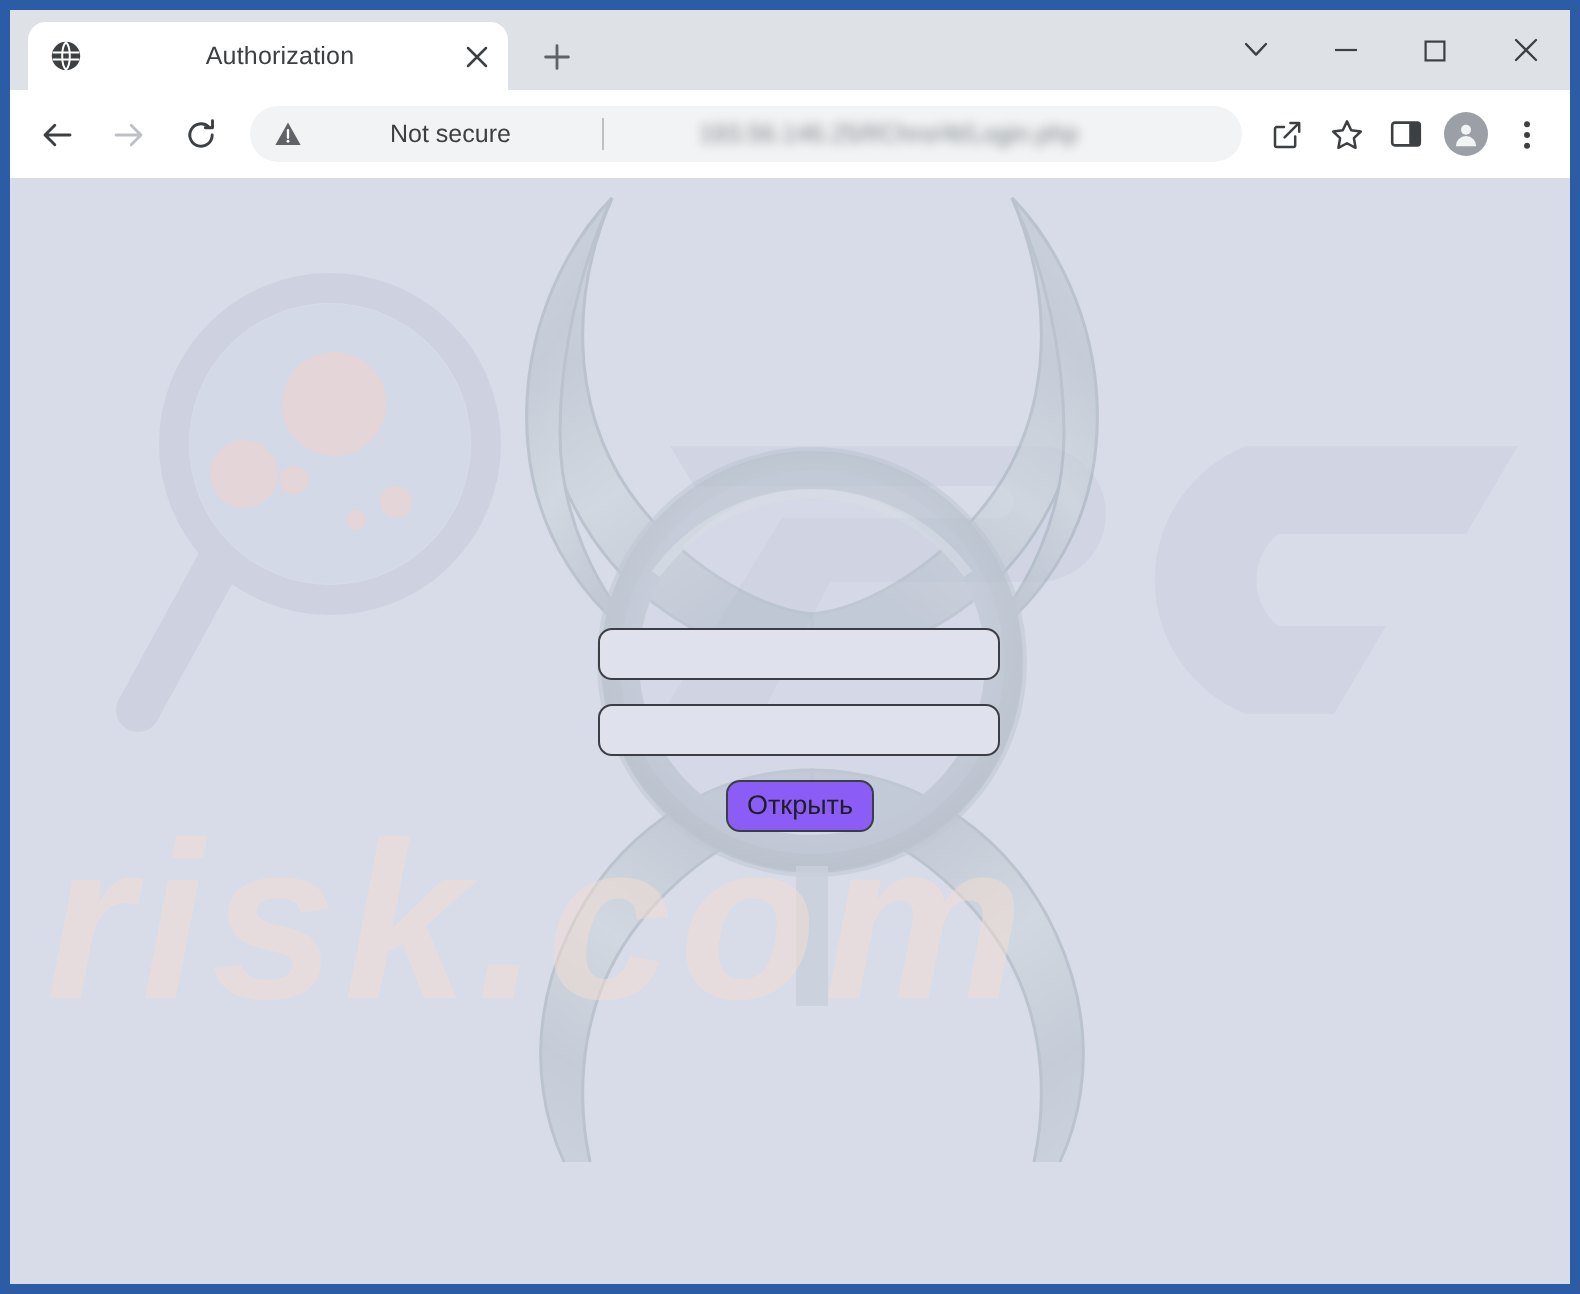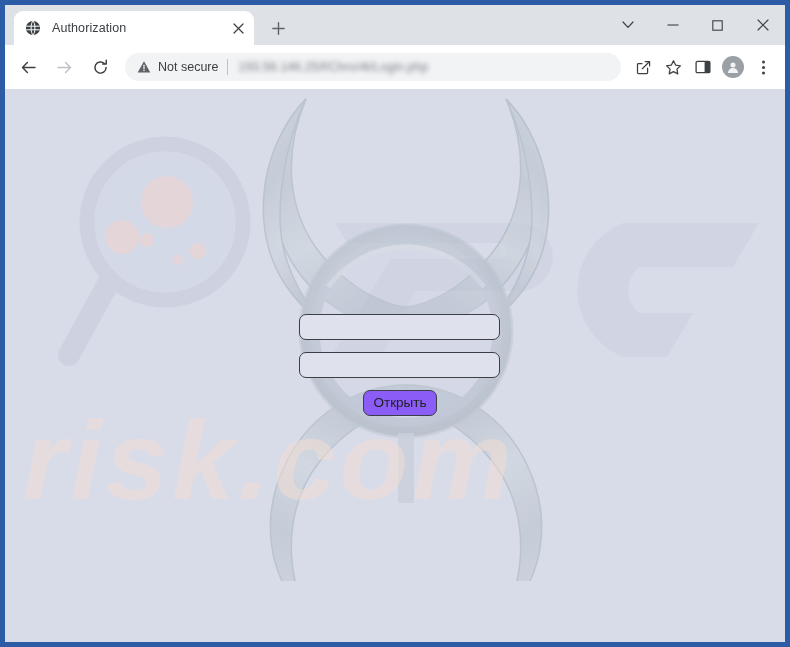--- a/index.html
+++ b/index.html
@@ -55,20 +55,21 @@
     margin-right: 11px;
   }
   #tab-title {
     flex: 1 1 auto;
     font-size: 12.5px;
     color: #3c4043;
     white-space: nowrap;
     overflow: hidden;
     text-overflow: ellipsis;
     letter-spacing: 0.1px;
+    text-align: center;
   }
   #tab-close {
     width: 20px; height: 20px;
     flex: 0 0 20px;
     border-radius: 50%;
     display: flex;
     align-items: center;
     justify-content: center;
   }
   #new-tab-button {
@@ -122,20 +123,21 @@
     flex: 1 1 auto;
     height: 28px;
     background: #f1f3f4;
     border-radius: 15px;
     display: flex;
     align-items: center;
     margin: 0 6px 0 4px;
     padding: 0 12px;
     box-sizing: border-box;
     min-width: 0;
+    gap: 37px;
   }
   #not-secure-icon {
     flex: 0 0 14px;
     width: 14px; height: 14px;
     margin-right: 7px;
   }
   #not-secure-label {
     font-size: 12.5px;
     color: #3c4043;
     white-space: nowrap;

